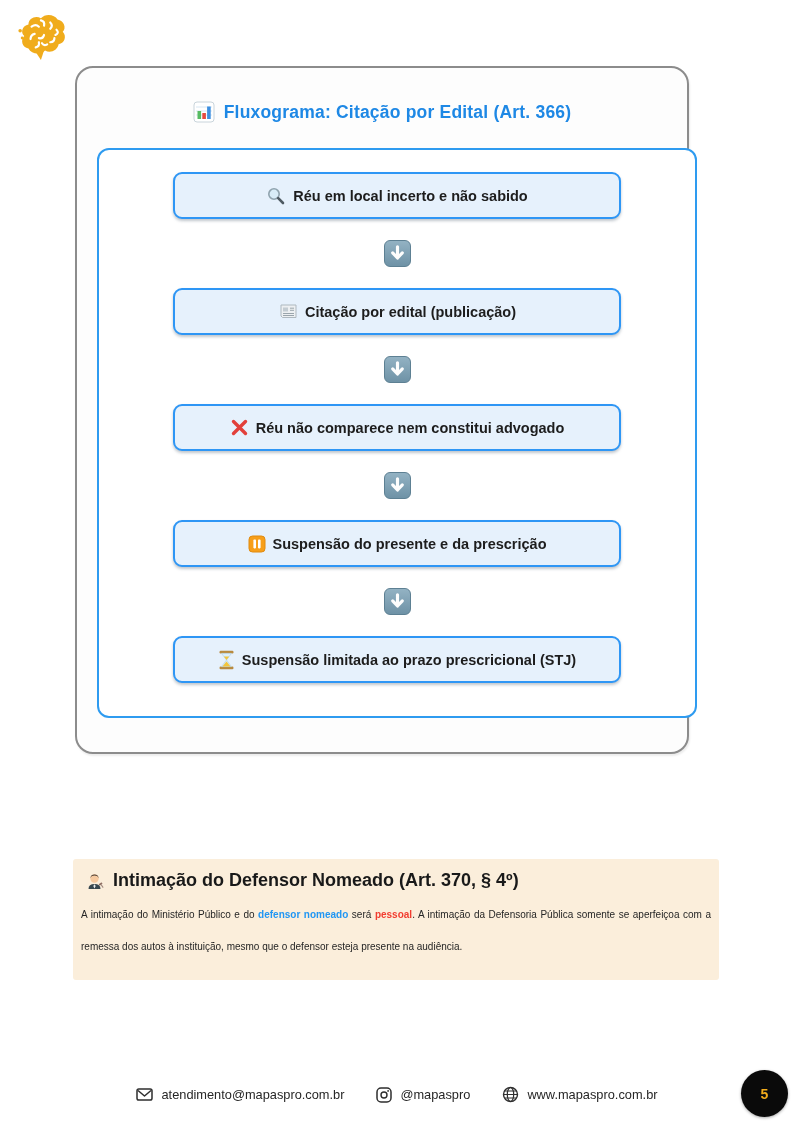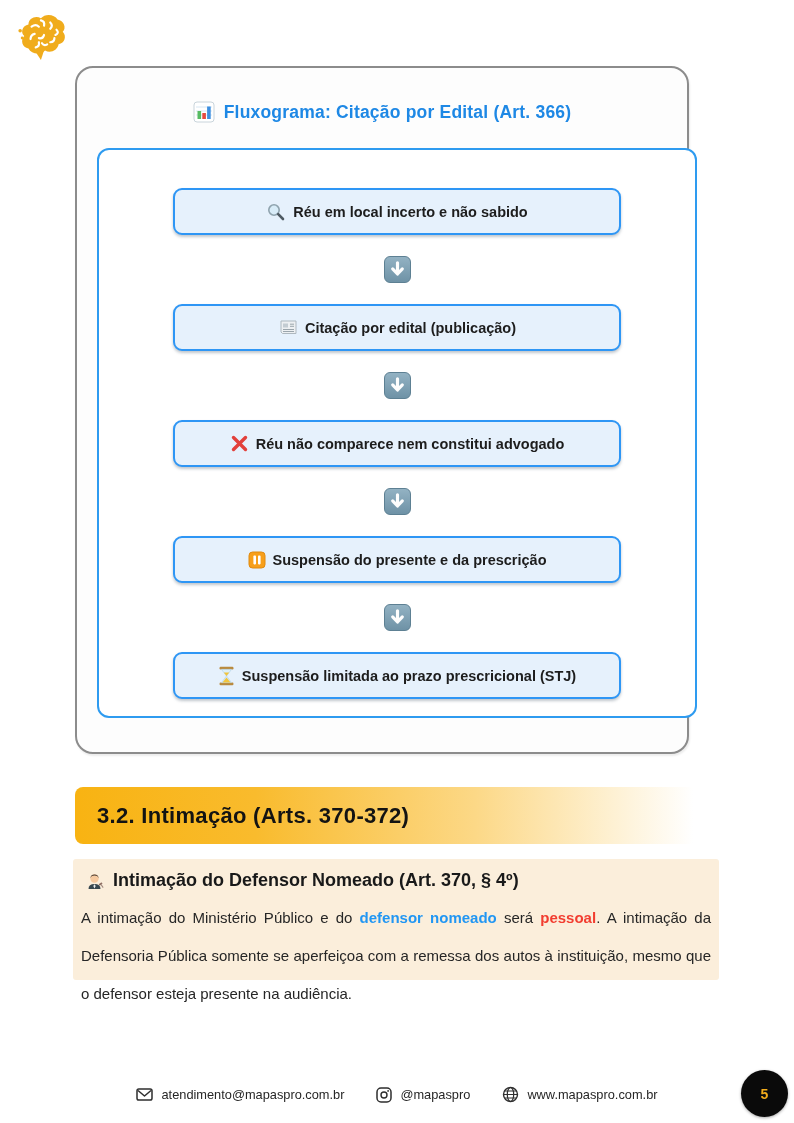--- a/index.html
+++ b/index.html
@@ -17,21 +17,21 @@
     background:#fdfdfd; border:2px solid #8c8c8c; border-radius:18px;
     box-shadow:1px 2px 2px rgba(0,0,0,0.08);
   }
   .card-title {
     margin-top:33px; display:flex; justify-content:center; align-items:center; gap:9px;
     color:#1e88e5; font-size:17.5px; font-weight:bold; letter-spacing:0.2px;
   }
   .flow {
     position:absolute; left:20px; top:80px; width:600px; height:570px;
     background:#ffffff; border:2px solid #2e9bf0; border-radius:12px;
-    display:flex; flex-direction:column; align-items:center; padding-top:38px; gap:21px;
+    display:flex; flex-direction:column; align-items:center; padding-top:22px; gap:21px;
   }
   .fbox {
     width:448px; height:47px; background:#e6f1fc; border:2px solid #2e96f5; border-radius:9px;
     box-shadow:0 2px 3px rgba(100,115,130,0.40);
     display:flex; align-items:center; justify-content:center; gap:7px;
     font-size:14.5px; font-weight:bold; color:#1d1d1d;
   }
   .fbox svg { flex:0 0 auto; }
   .arrow-badge {
     width:27px; height:27px; border-radius:6px;
@@ -52,21 +52,21 @@
   
   .callout {
     position:absolute; left:73px; top:859px; width:646px; height:121px;
     background:#fbeedb; border-radius:3px; padding:9px 8px 0 8px;
   }
   .callout-header {
     display:flex; align-items:center; gap:8px; margin:2px 0 8px 4px;
     font-size:18px; font-weight:bold; color:#191919;
   }
   .callout-body {
-    font-size:15px; color:#262626; text-align:justify; line-height:38px;
+    font-size:10px; color:#262626; text-align:justify; line-height:32px;
   }
   .hl-blue { color:#2196f3; font-weight:bold; }
   .hl-red  { color:#f23d30; font-weight:bold; }
 
   
   .footer-row {
     position:absolute; left:0; top:1086px; width:100%;
     display:flex; justify-content:center; align-items:center; gap:32px;
     font-size:12.8px; color:#262626;
   }
@@ -187,23 +187,20 @@
           <path d="M5.8 6.4h5.4L8.5 10Z" fill="#f2c53d"></path>
           <path d="M8.5 10 13.5 16.6h-10Z" fill="#dceffa" stroke="#b5d4e8" stroke-width="0.7"></path>
           <path d="M8.5 11.5 12.6 16.6H4.4Z" fill="#f2c53d"></path>
         </svg>
         <span>Suspensão limitada ao prazo prescricional (STJ)</span>
       </div>
 
     </div>
   </div>
 
-  <div class="section-heading">
-    <span>3.2. Intimação (Arts. 370-372)</span>
-  </div>
 
   <div class="callout">
     <div class="callout-header">
       <svg viewBox="0 0 20 20" width="20" height="20">
         <circle cx="9.5" cy="7.5" r="4.2" fill="#f6c99f"></circle>
         <path d="M5.3 7 a4.3 4.3 0 0 1 8.4 0 q-1-2.4-4.2-2.4 q-3.2 0-4.2 2.4Z" fill="#463a31"></path>
         <path d="M3.5 18 q0-5 6-5 q6 0 6 5Z" fill="#37474f"></path>
         <path d="M9.5 13.2 l1.2 1.9 -1.2 2.5 -1.2 -2.5Z" fill="#eceff1"></path>
         <g transform="rotate(-35 15.5 13)">
           <rect x="13.8" y="12.2" width="3.6" height="1.7" rx="0.5" fill="#8d6e63"></rect>

